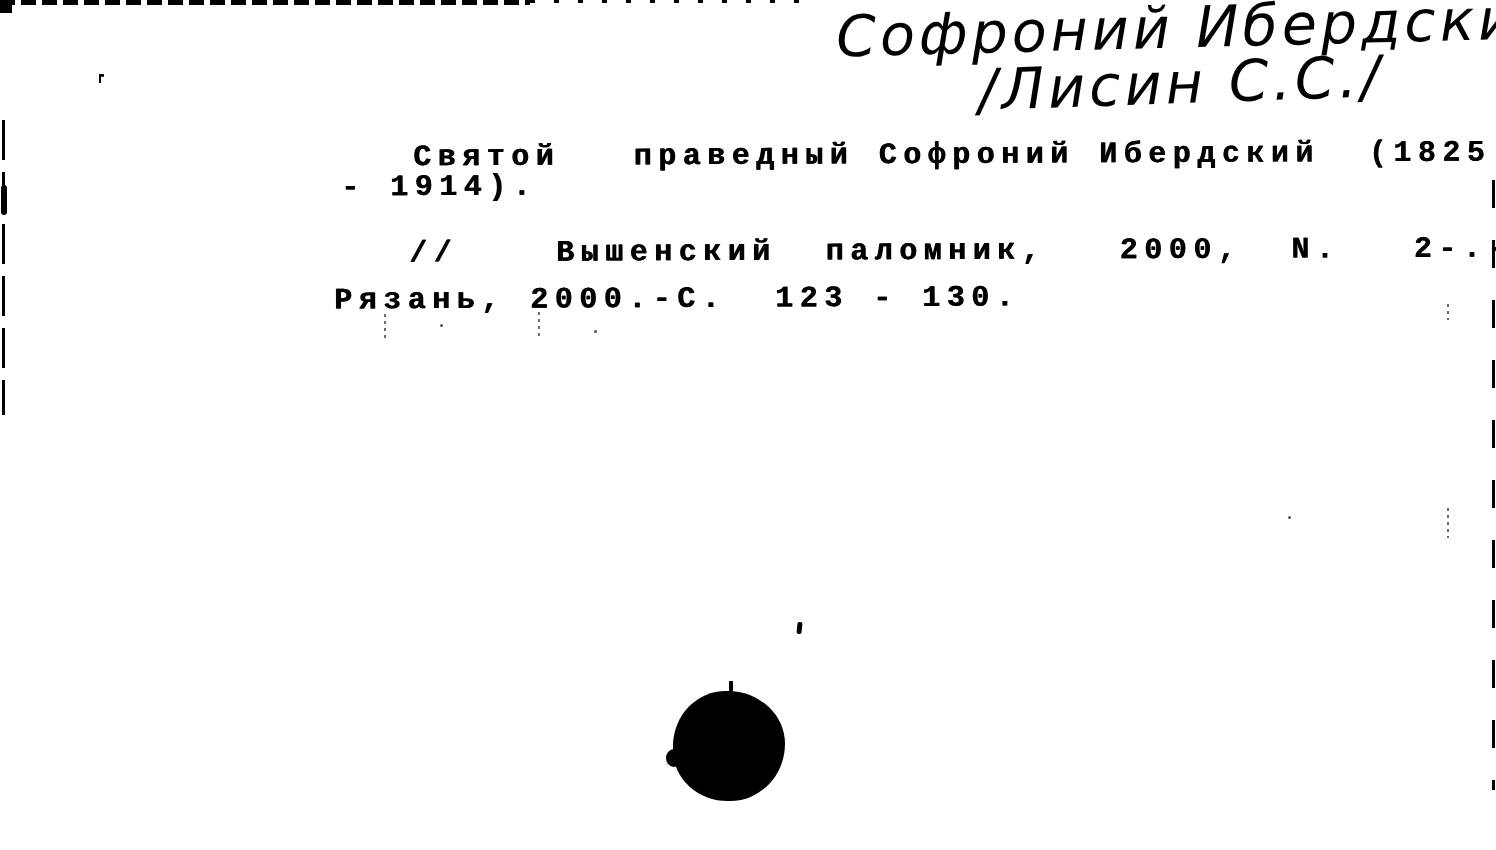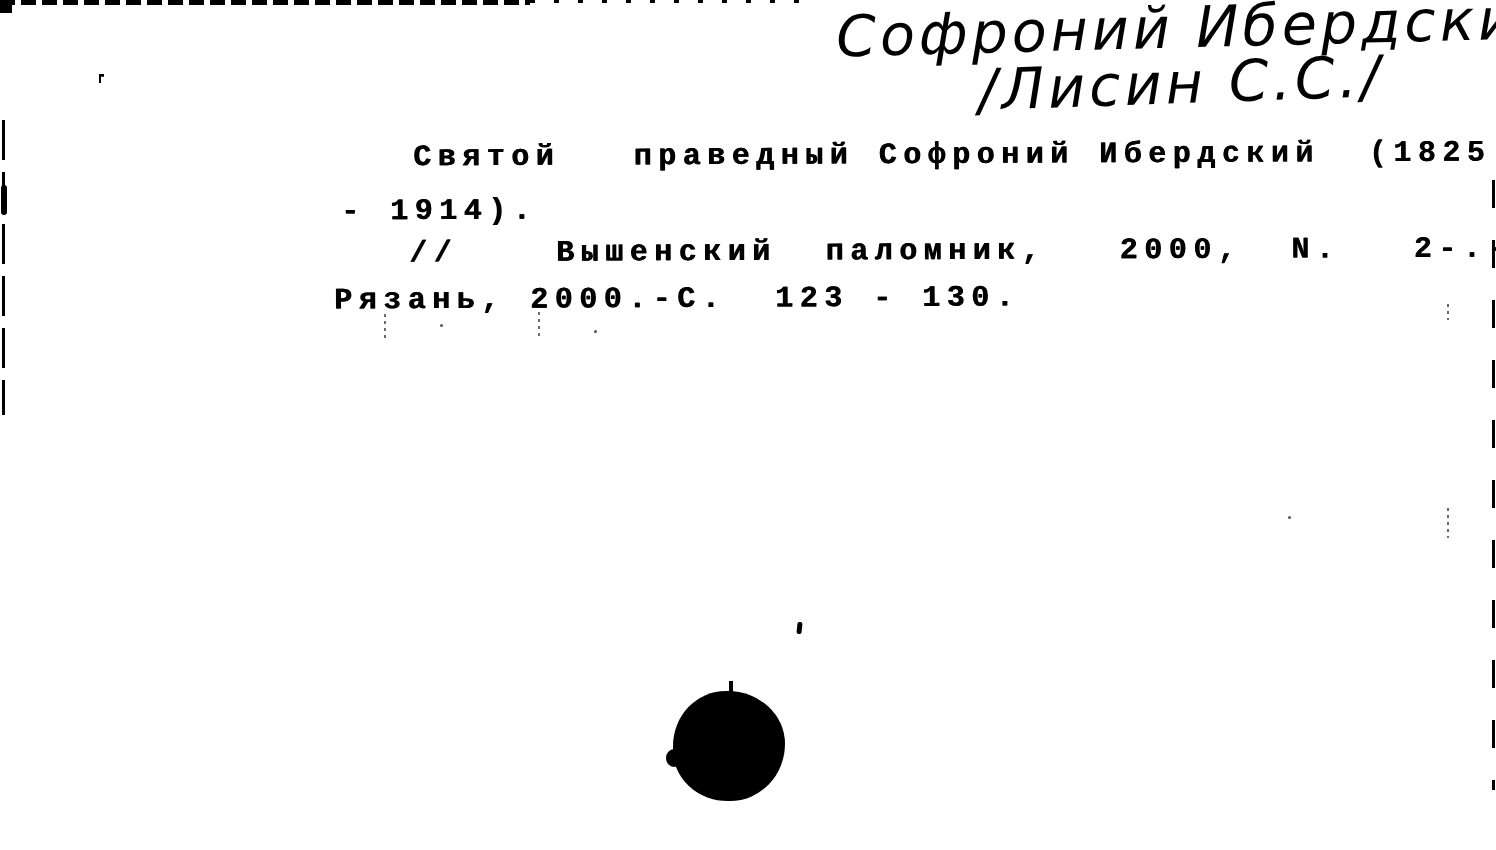--- a/index.html
+++ b/index.html
@@ -4,21 +4,21 @@
 <style>
   html,body{margin:0;padding:0;background:#ffffff;}
   .page{position:relative;width:1496px;height:850px;background:#ffffff;overflow:hidden;
         font-family:"Liberation Sans",sans-serif;color:#000;}
 
   
   .typed{position:absolute;font-family:"Liberation Mono","DejaVu Sans Mono",monospace;
          font-weight:bold;font-size:30px;line-height:1;letter-spacing:6.5px;
          white-space:pre;color:#000;text-shadow:0.6px 0 0 #000;transform:rotate(-0.25deg);}
   .typed-l1{left:413px;top:140px;}
-  .typed-l2{left:341px;top:196px;}
+  .typed-l2{left:341px;top:172px;}
   .typed-l3{left:409px;top:236px;}
   .typed-l4{left:334px;top:284px;}
 
   
   .hw{position:absolute;font-family:"DejaVu Sans",sans-serif;font-style:italic;
       color:#000;white-space:pre;font-weight:500;}
   .hw-l1{left:836px;top:-6px;font-size:57px;letter-spacing:4px;transform:rotate(-1.5deg);}
   .hw-l2{left:978px;top:50px;font-size:57px;letter-spacing:4px;transform:rotate(-2deg);}
 
   

